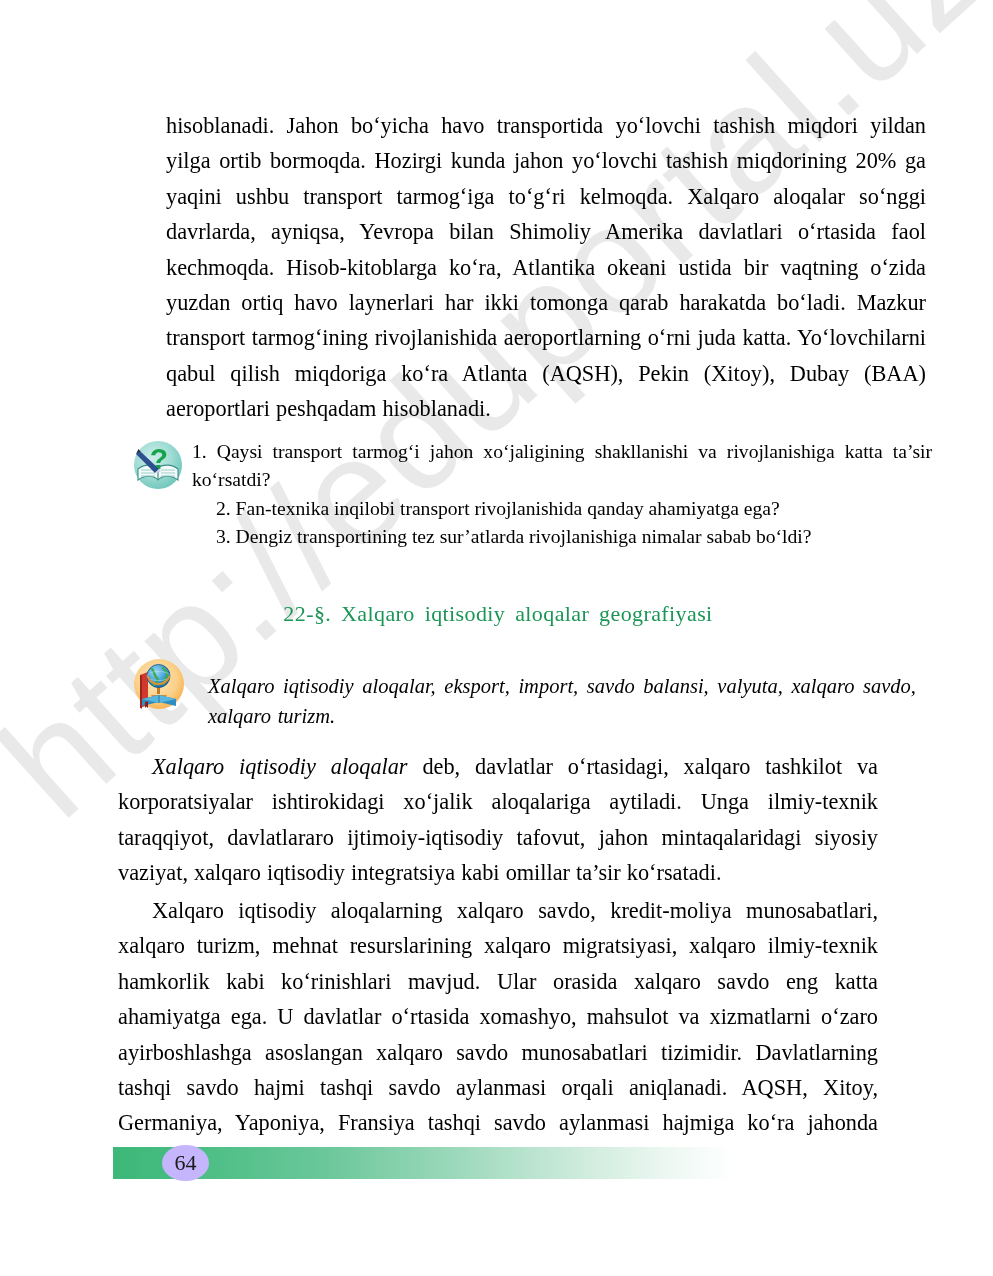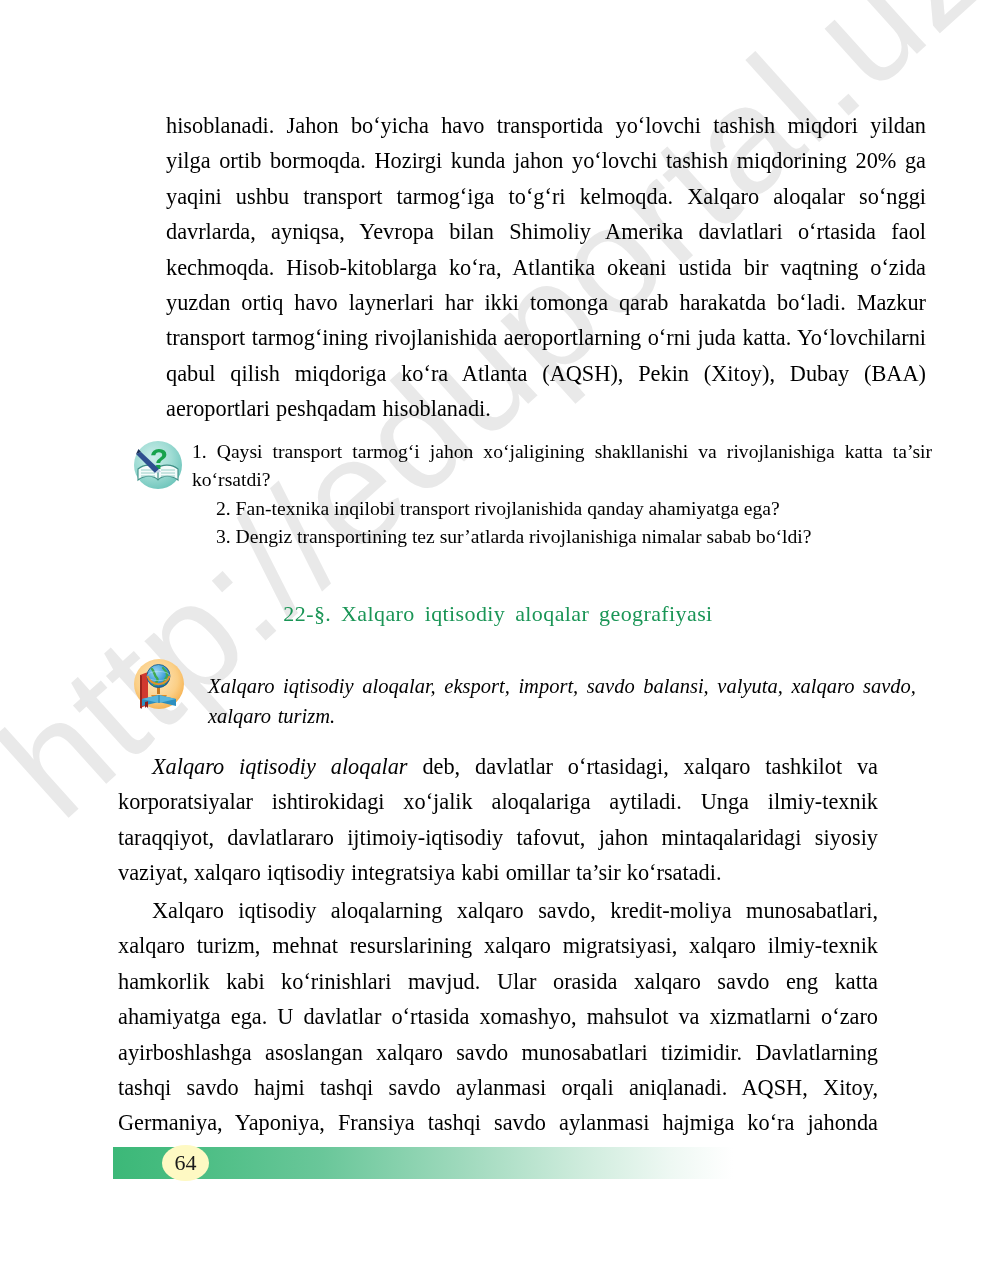--- a/index.html
+++ b/index.html
@@ -163,21 +163,21 @@
     background: linear-gradient(to right, #3cb878 0%, #49bd82 12%, #6ac79a 34%, #9ed9bc 56%, #cfecdd 76%, #eef8f3 90%, #ffffff 100%);
     z-index: 2;
   }
   .page-number-badge {
     position: absolute;
     left: 162px;
     top: 1145px;
     width: 47px;
     height: 36px;
     border-radius: 50%;
-    background: #fef9c3;
+    background: #c4b5fd;
     display: flex;
     align-items: center;
     justify-content: center;
     font-size: 22px;
     color: #1b1b1b;
     z-index: 3;
   }
 </style>
 </head>
 <body>

